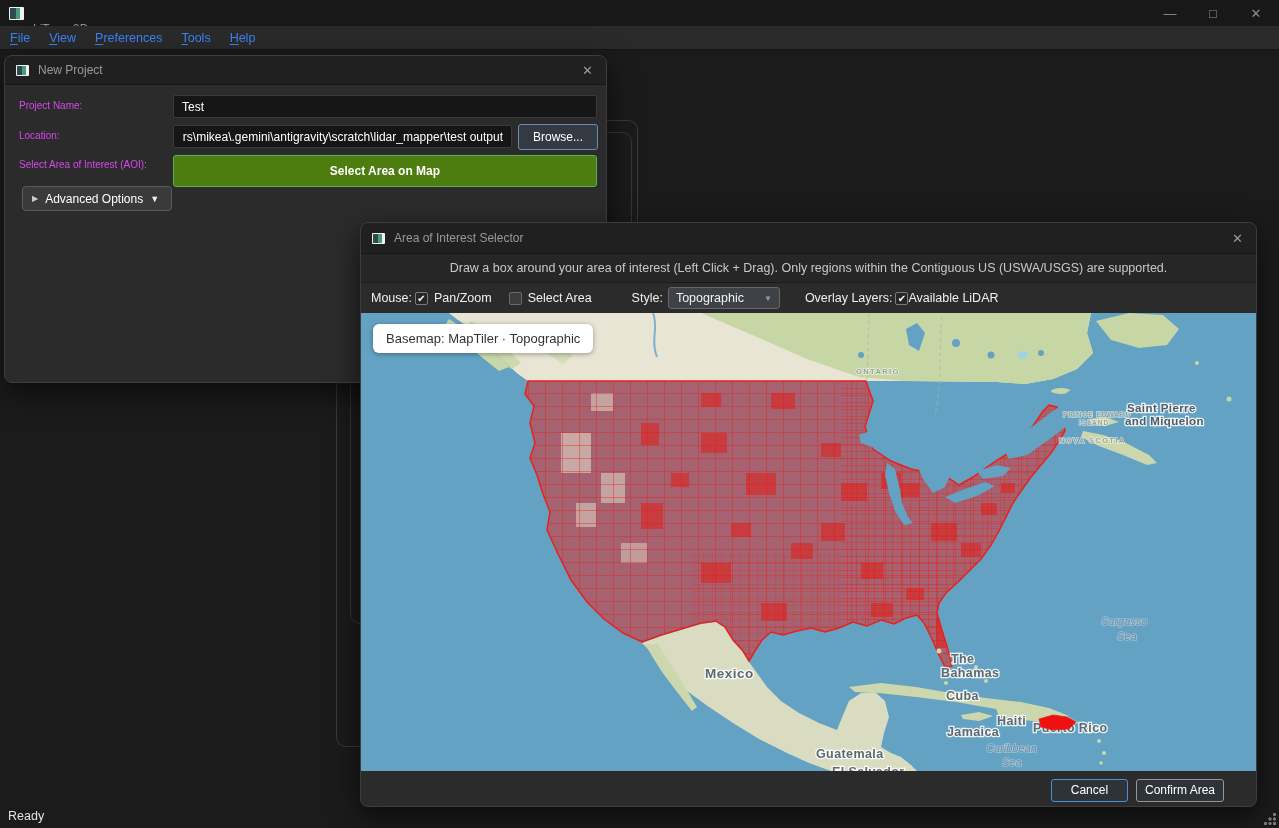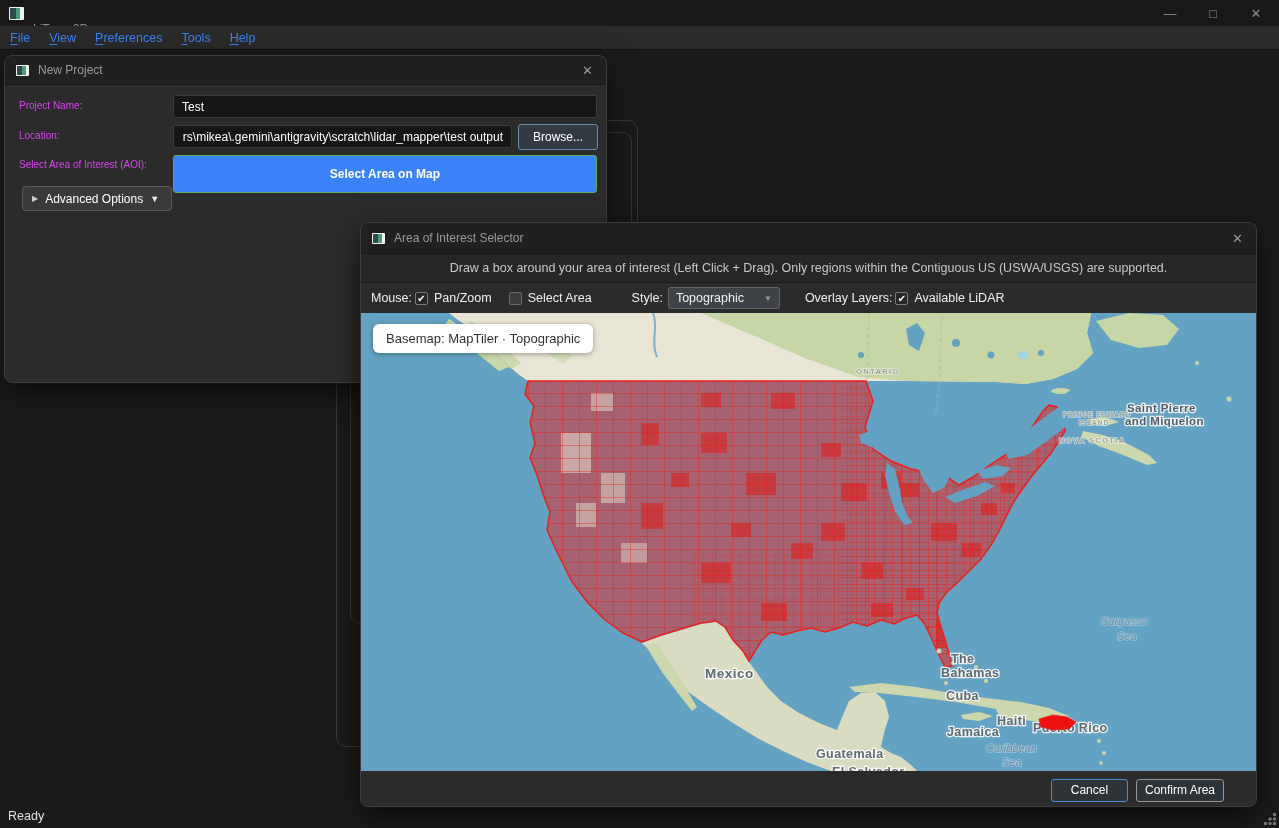--- a/index.html
+++ b/index.html
@@ -55,22 +55,22 @@
   #new-project{left:4px;top:55px;width:603px;height:328px;z-index:10;}
   #new-project .fld-label{position:absolute;color:#d946ef;font-size:10px;text-align:right;}
   .text-input{position:absolute;background:#161616;border:1px solid #3a3a3a;border-radius:2px;
     color:#ffffff;font-size:12px;display:flex;align-items:center;box-sizing:border-box;
     padding:0 8px;white-space:nowrap;overflow:hidden;}
   .text-input.clip-left{justify-content:flex-end;}
   .btn{display:flex;align-items:center;justify-content:center;box-sizing:border-box;
     border-radius:3px;font-size:12px;color:#fff;cursor:default;}
   .browse-btn{position:absolute;left:513px;top:68px;width:80px;height:26px;
     background:#343a41;border:1px solid #6b8cb0;}
-  .green-btn{position:absolute;left:168px;top:99px;width:424px;height:38px;
-    background:#3b82f6;font-weight:bold;color:#ffffff;border:1px solid #5cae5c;}
+  .green-btn{position:absolute;left:168px;top:99px;width:424px;height:32px;
+    background:#4d7c0f;font-weight:bold;color:#ffffff;border:1px solid #5cae5c;}
   .adv-btn{position:absolute;left:17px;top:130px;height:25px;padding:0 12px 0 9px;
     background:#3a3a3a;border:1px solid #5a5a5a;border-radius:4px;gap:7px;}
   .adv-btn .tri{font-size:8px;color:#cfcfcf;}
   .adv-btn .down{font-size:9px;color:#f0f0f0;}
   
   #aoi-dialog{left:360px;top:222px;width:897px;height:585px;z-index:20;}
   #aoi-dialog .dlg-titlebar{height:30px;}
   .instruction-bar{height:28px;background:#262626;display:flex;align-items:center;
     justify-content:center;color:#c9c9c9;font-size:12.5px;border-bottom:1px solid #1d1d1d;}
   .aoi-toolbar{height:30px;display:flex;align-items:center;padding-left:10px;
@@ -158,21 +158,21 @@
     <span style="margin-left:6px;">Pan/Zoom</span>
     <span class="checkbox empty" style="margin-left:17px;"></span>
     <span style="margin-left:6px;">Select Area</span>
     <span style="margin-left:40px;">Style:</span>
     <span class="dropdown" style="margin-left:5px;">
       <span class="dd-value">Topographic</span>
       <span class="dd-arrow">▼</span>
     </span>
     <span style="margin-left:25px;">Overlay Layers:</span>
     <span class="checkbox" style="margin-left:3px;">✔</span>
-    <span style="margin-left:6px;">Available LiDAR</span>
+    <span style="">Available LiDAR</span>
   </div>
 
   <div class="map-area">
     <svg width="895" height="458" viewBox="360 310 895 458" preserveAspectRatio="none">
       <defs>
         <pattern id="gA" width="17" height="13" patternUnits="userSpaceOnUse">
           <path d="M17,0H0V13" fill="none" stroke="#e8211c" stroke-width="1"></path>
         </pattern>
         <pattern id="gB" width="9" height="7" patternUnits="userSpaceOnUse">
           <path d="M9,0H0V7" fill="none" stroke="#e8211c" stroke-width="0.8"></path>

